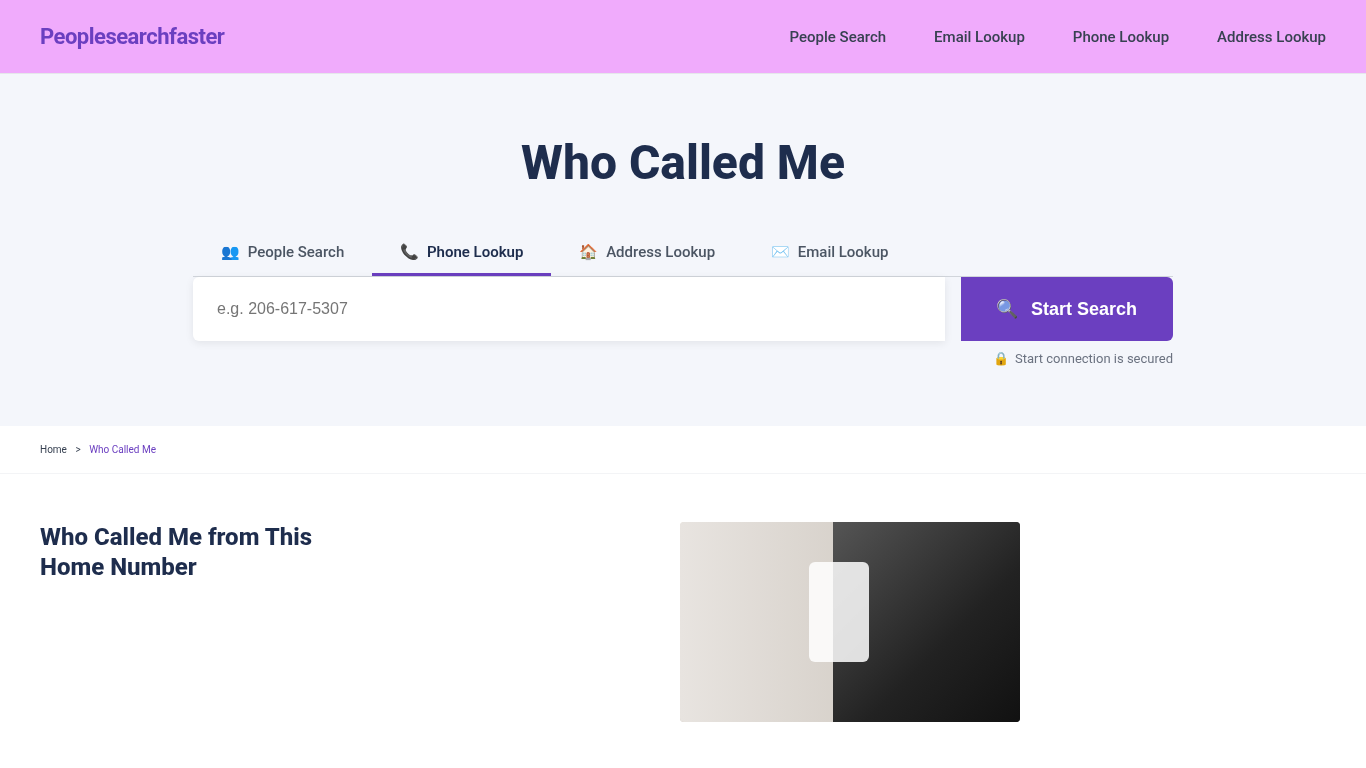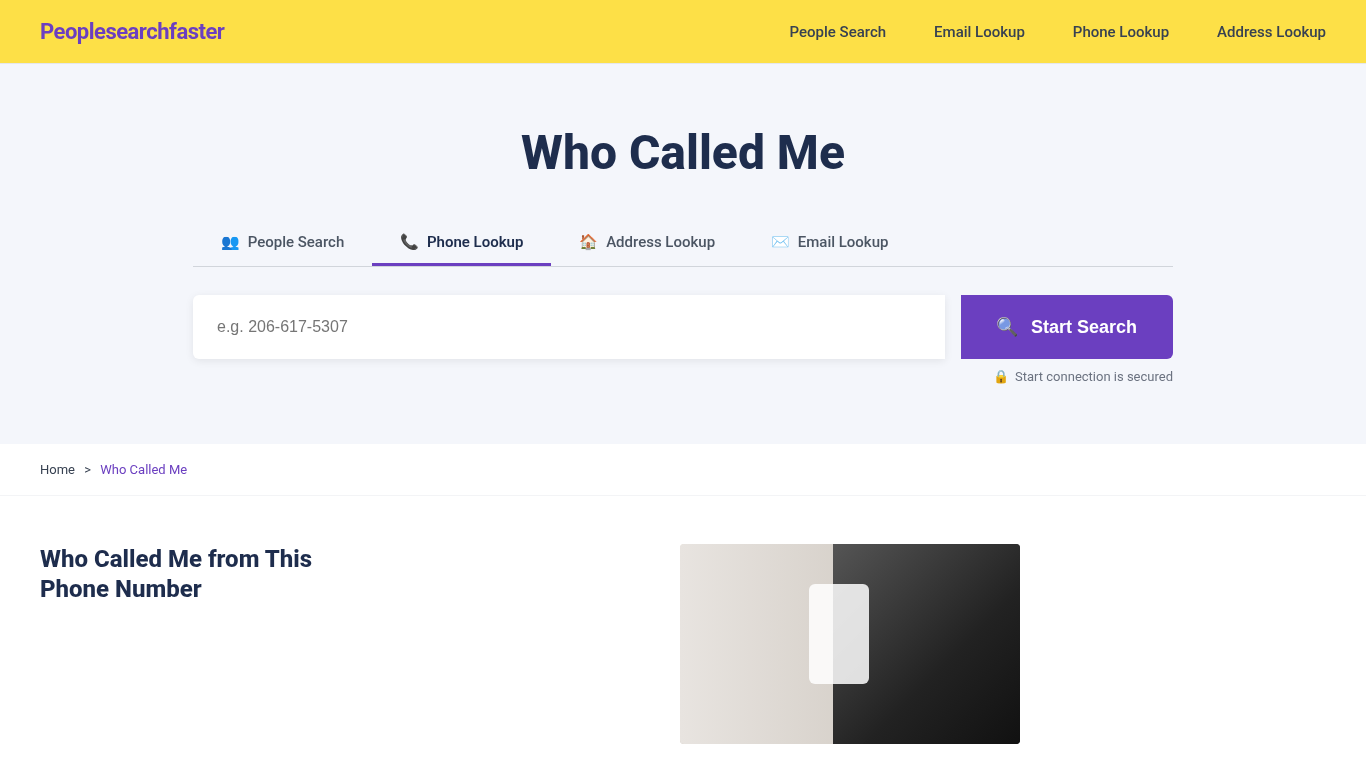--- a/index.html
+++ b/index.html
@@ -12,22 +12,22 @@
       background: #fff;
       color: #333;
     }
 
     
     .navbar {
       display: flex;
       align-items: center;
       justify-content: space-between;
       padding: 0 40px;
-      height: 64px;
-      background: #fde047;
+      height: 74px;
+      background: #f0abfc;
       border-bottom: 1px solid #e5e7eb;
     }
     .navbar-brand {
       font-size: 22px;
       font-weight: 700;
       color: #6b3fc0;
       text-decoration: none;
       letter-spacing: -0.5px;
     }
     .navbar-links {
@@ -89,21 +89,20 @@
       color: inherit;
     }
 
     
     .search-area {
       display: flex;
       align-items: flex-start;
       gap: 16px;
       width: 100%;
       max-width: 980px;
-      margin-top: 28px;
     }
     .search-input {
       flex: 1;
       height: 64px;
       padding: 0 24px;
       font-size: 16px;
       color: #9ca3af;
       border: none;
       border-radius: 6px 0 0 6px;
       outline: none;
@@ -140,21 +139,21 @@
       color: #6b7280;
     }
     .lock-icon {
       font-size: 13px;
     }
 
     
     .breadcrumb-bar {
       background: #fff;
       padding: 18px 40px;
-      font-size: 13px;
+      font-size: 10px;
       color: #374151;
       border-bottom: 1px solid #f3f4f6;
     }
     .breadcrumb-bar a {
       color: #374151;
       text-decoration: none;
     }
     .breadcrumb-bar .breadcrumb-separator {
       margin: 0 6px;
       color: #374151;
@@ -270,21 +269,21 @@
 <div class="breadcrumb-bar">
   <a>Home</a>
   <span class="breadcrumb-separator">&gt;</span>
   <span class="breadcrumb-current">Who Called Me</span>
 </div>
 
 <div class="content-section">
   <div class="content-text">
     <h2 class="content-heading">
       <span>Who Called Me from This</span><br>
-      <span>Phone Number</span>
+      <span>Home Number</span>
     </h2>
   </div>
   <div class="content-image">
     <div class="content-image-overlay"></div>
     <div class="content-image-dark"></div>
     <div class="content-image-phone"></div>
   </div>
 </div>
 
 </body></html>

